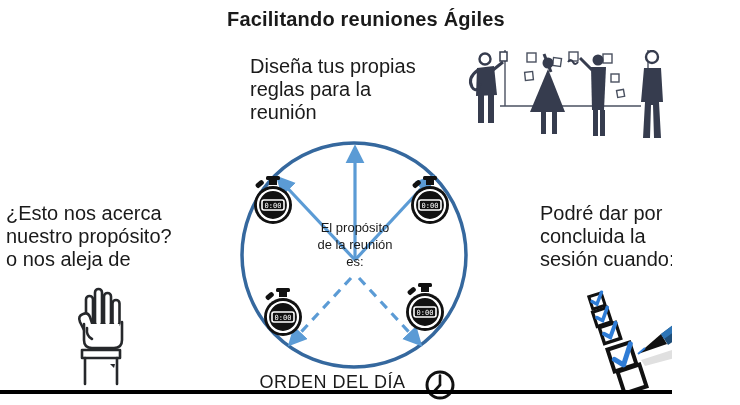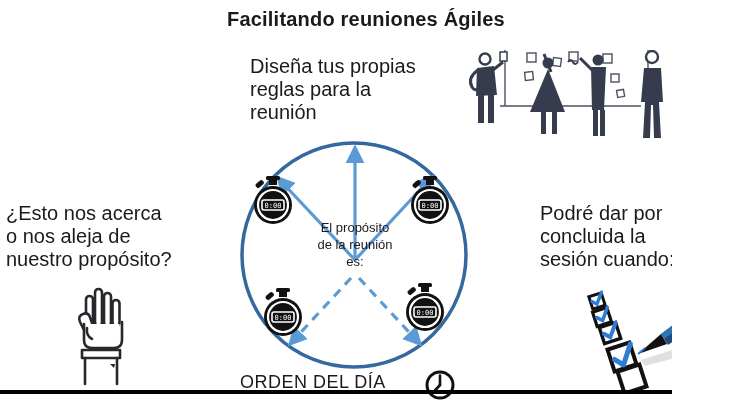--- a/index.html
+++ b/index.html
@@ -13,21 +13,21 @@
   }
   .note{position:absolute;text-align:left;font-size:20px;line-height:23px;}
   .note-top{top:55px;left:250px;width:196px;}
   .note-left{top:202px;left:6px;width:180px;}
   .note-right{top:202px;left:540px;width:180px;}
   .circle-label{
     position:absolute;top:219px;left:300px;width:110px;text-align:center;
     font-size:13px;line-height:17px;
   }
   .agenda-label{
-    position:absolute;top:372px;left:240px;width:185px;
+    position:absolute;top:372px;left:240px;width:185px;text-align:center;
     font-size:18px;letter-spacing:.5px;
   }
   .svg-abs{position:absolute;}
   .frame{
     position:absolute;left:0;top:18px;width:727px;height:372px;
     border-right:4px solid #000;border-bottom:4px solid #000;
     border-bottom-right-radius:12px;pointer-events:none;
   }
 </style>
 </head>
@@ -79,22 +79,22 @@
       <rect x="128" y="60" width="5" height="26"></rect>
       <rect x="135" y="60" width="5" height="26"></rect>
 
       <circle cx="187" cy="7" r="6" fill="#fff" stroke="#363c4e" stroke-width="2.4"></circle>
       <path d="M179 18 L196 18 L198 52 L194 52 L196 88 L189 88 L188 55 L186 55 L185 88 L178 88 L180 52 L176 52 Z"></path>
     </g>
   </svg>
 
   <div class="note note-left">
     <div>¿Esto nos acerca</div>
+    <div>nuestro propósito?</div>
     <div>o nos aleja de</div>
-    <div>nuestro propósito?</div>
   </div>
 
   <svg class="svg-abs" style="left:74px;top:284px;" width="52" height="102" viewBox="0 0 52 102">
     <g stroke="#26282b" stroke-width="2.6" fill="#fff" stroke-linecap="round" stroke-linejoin="round">
       <rect x="12" y="12" width="7" height="30" rx="3.5"></rect>
       <rect x="21" y="5" width="7" height="37" rx="3.5"></rect>
       <rect x="30" y="9" width="7" height="33" rx="3.5"></rect>
       <rect x="38.5" y="16" width="7" height="26" rx="3.5"></rect>
       <path d="M12 50 L6 38 q-2.5 -6 3 -8 q5 -2 7 3 l3 9"></path>
       <rect x="10.5" y="40" width="35" height="22" fill="#fff" stroke="none"></rect>

